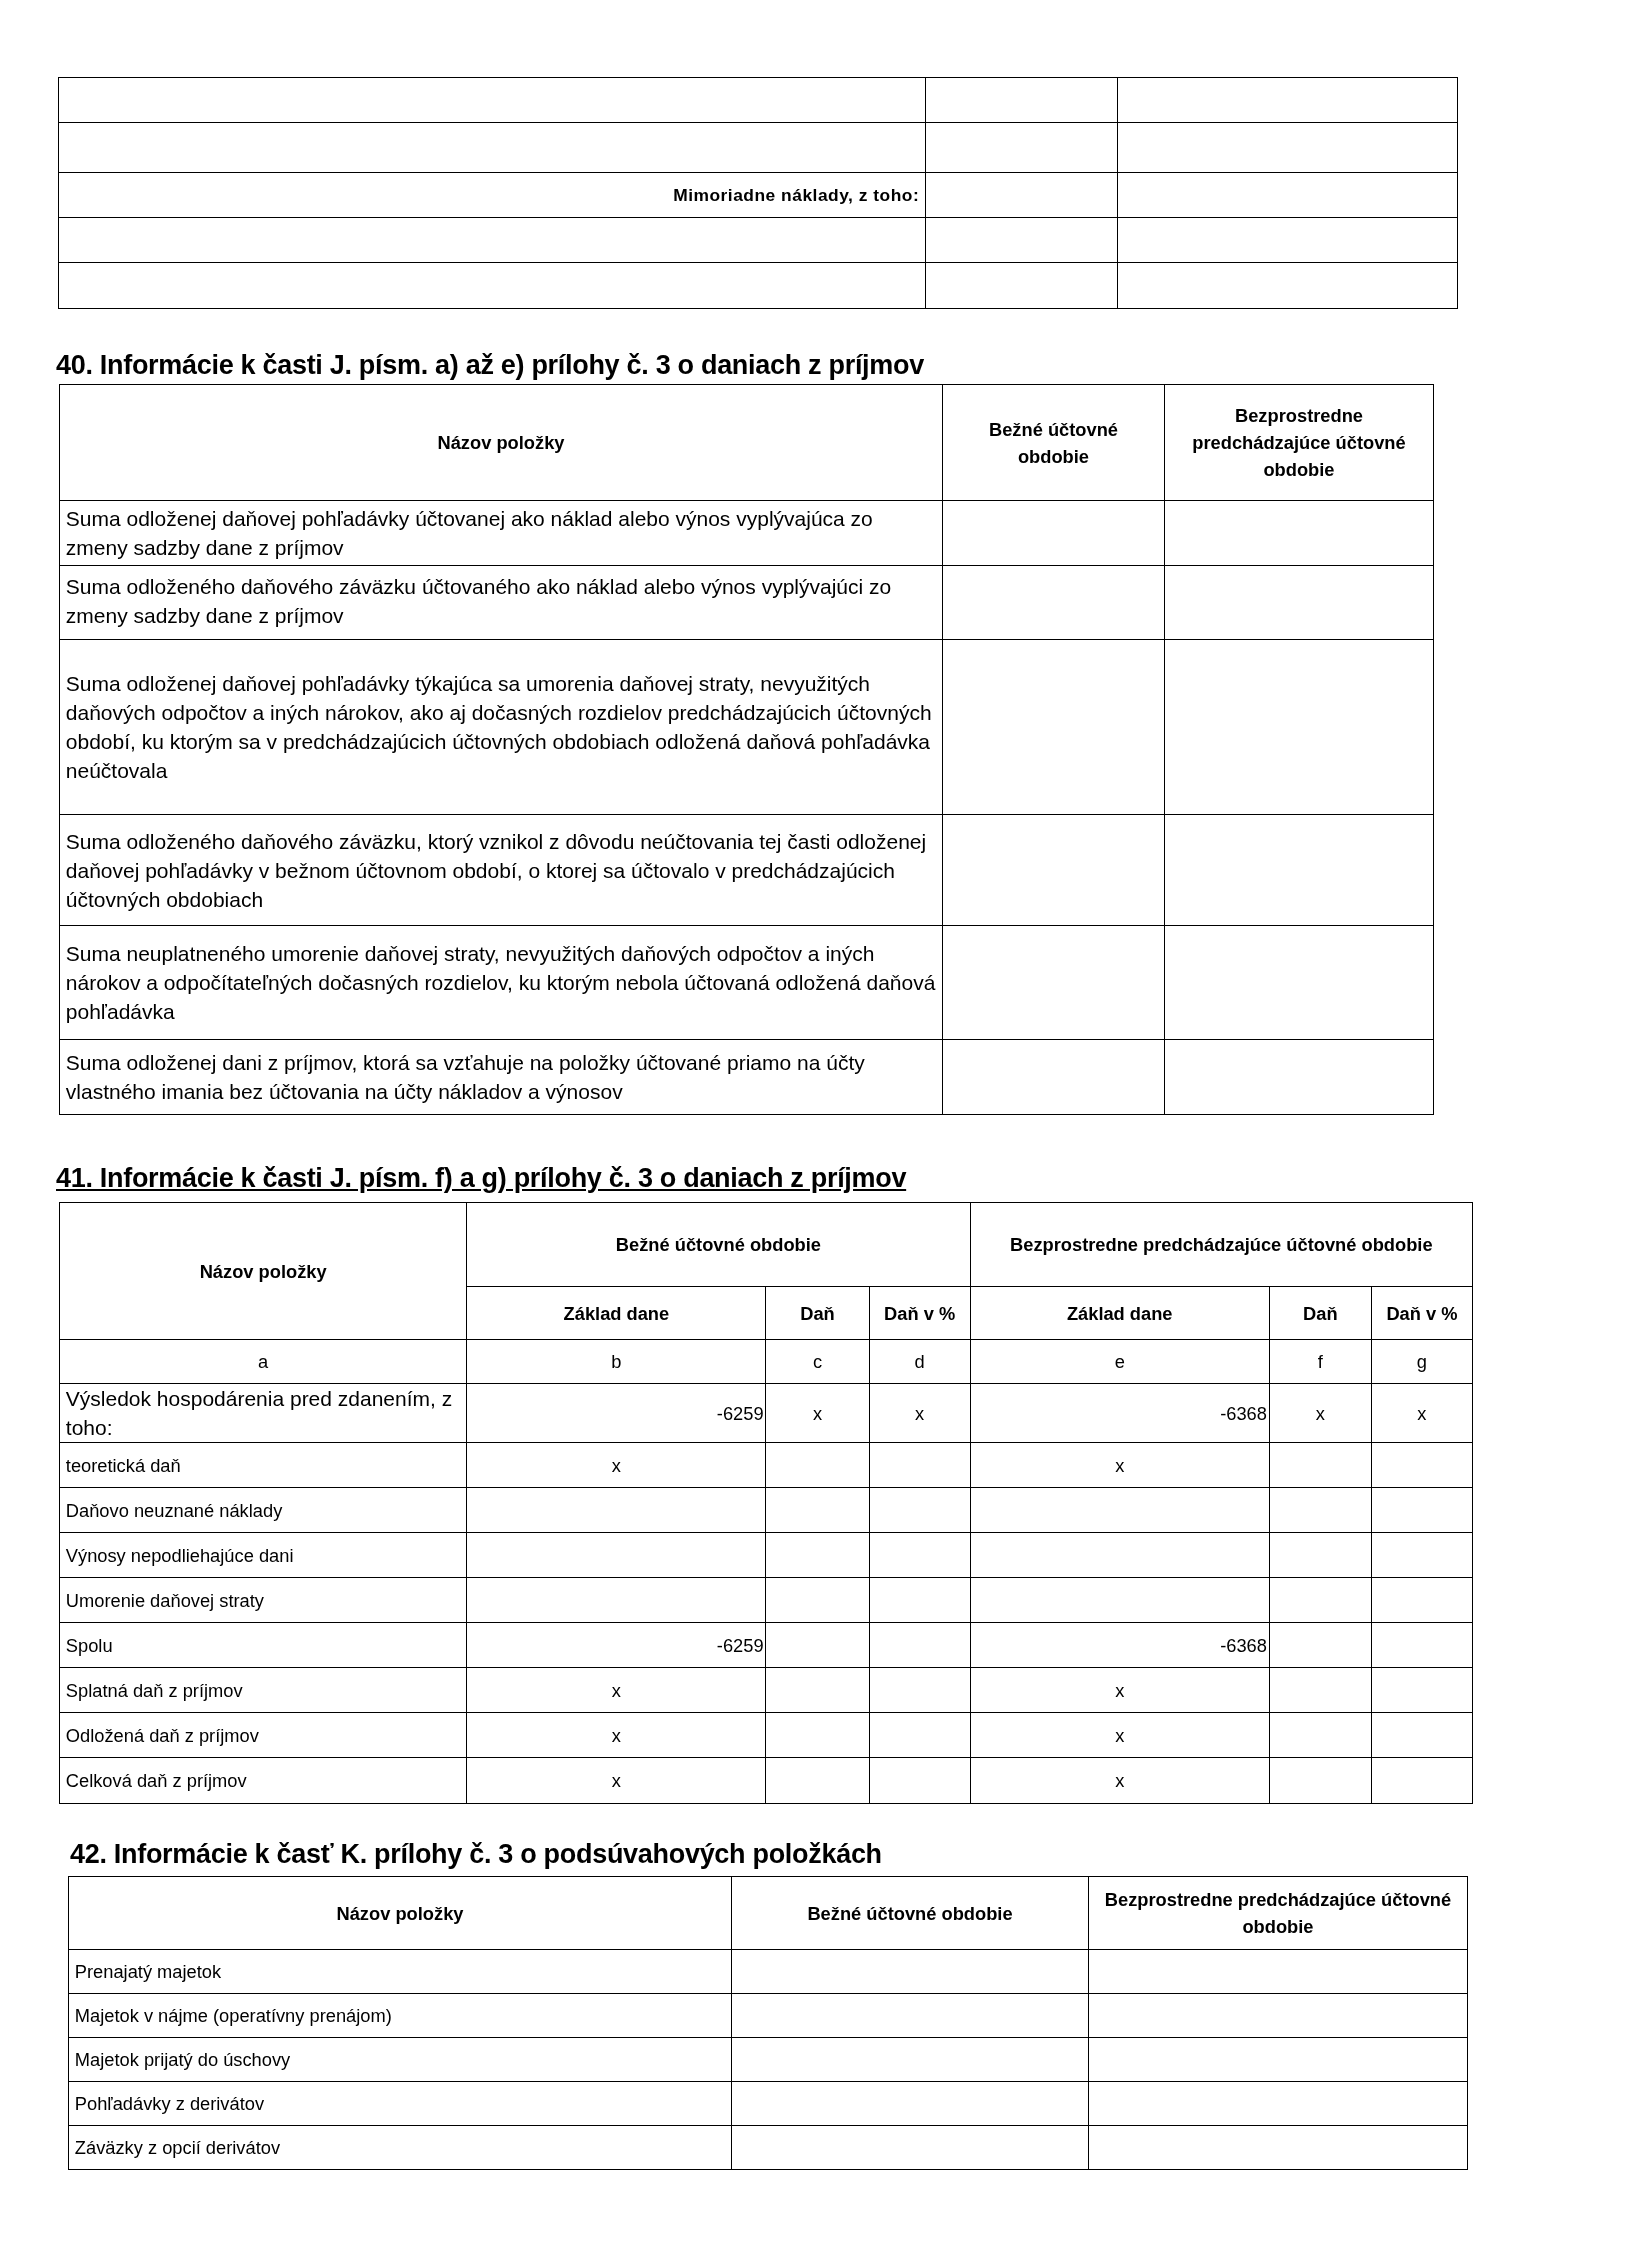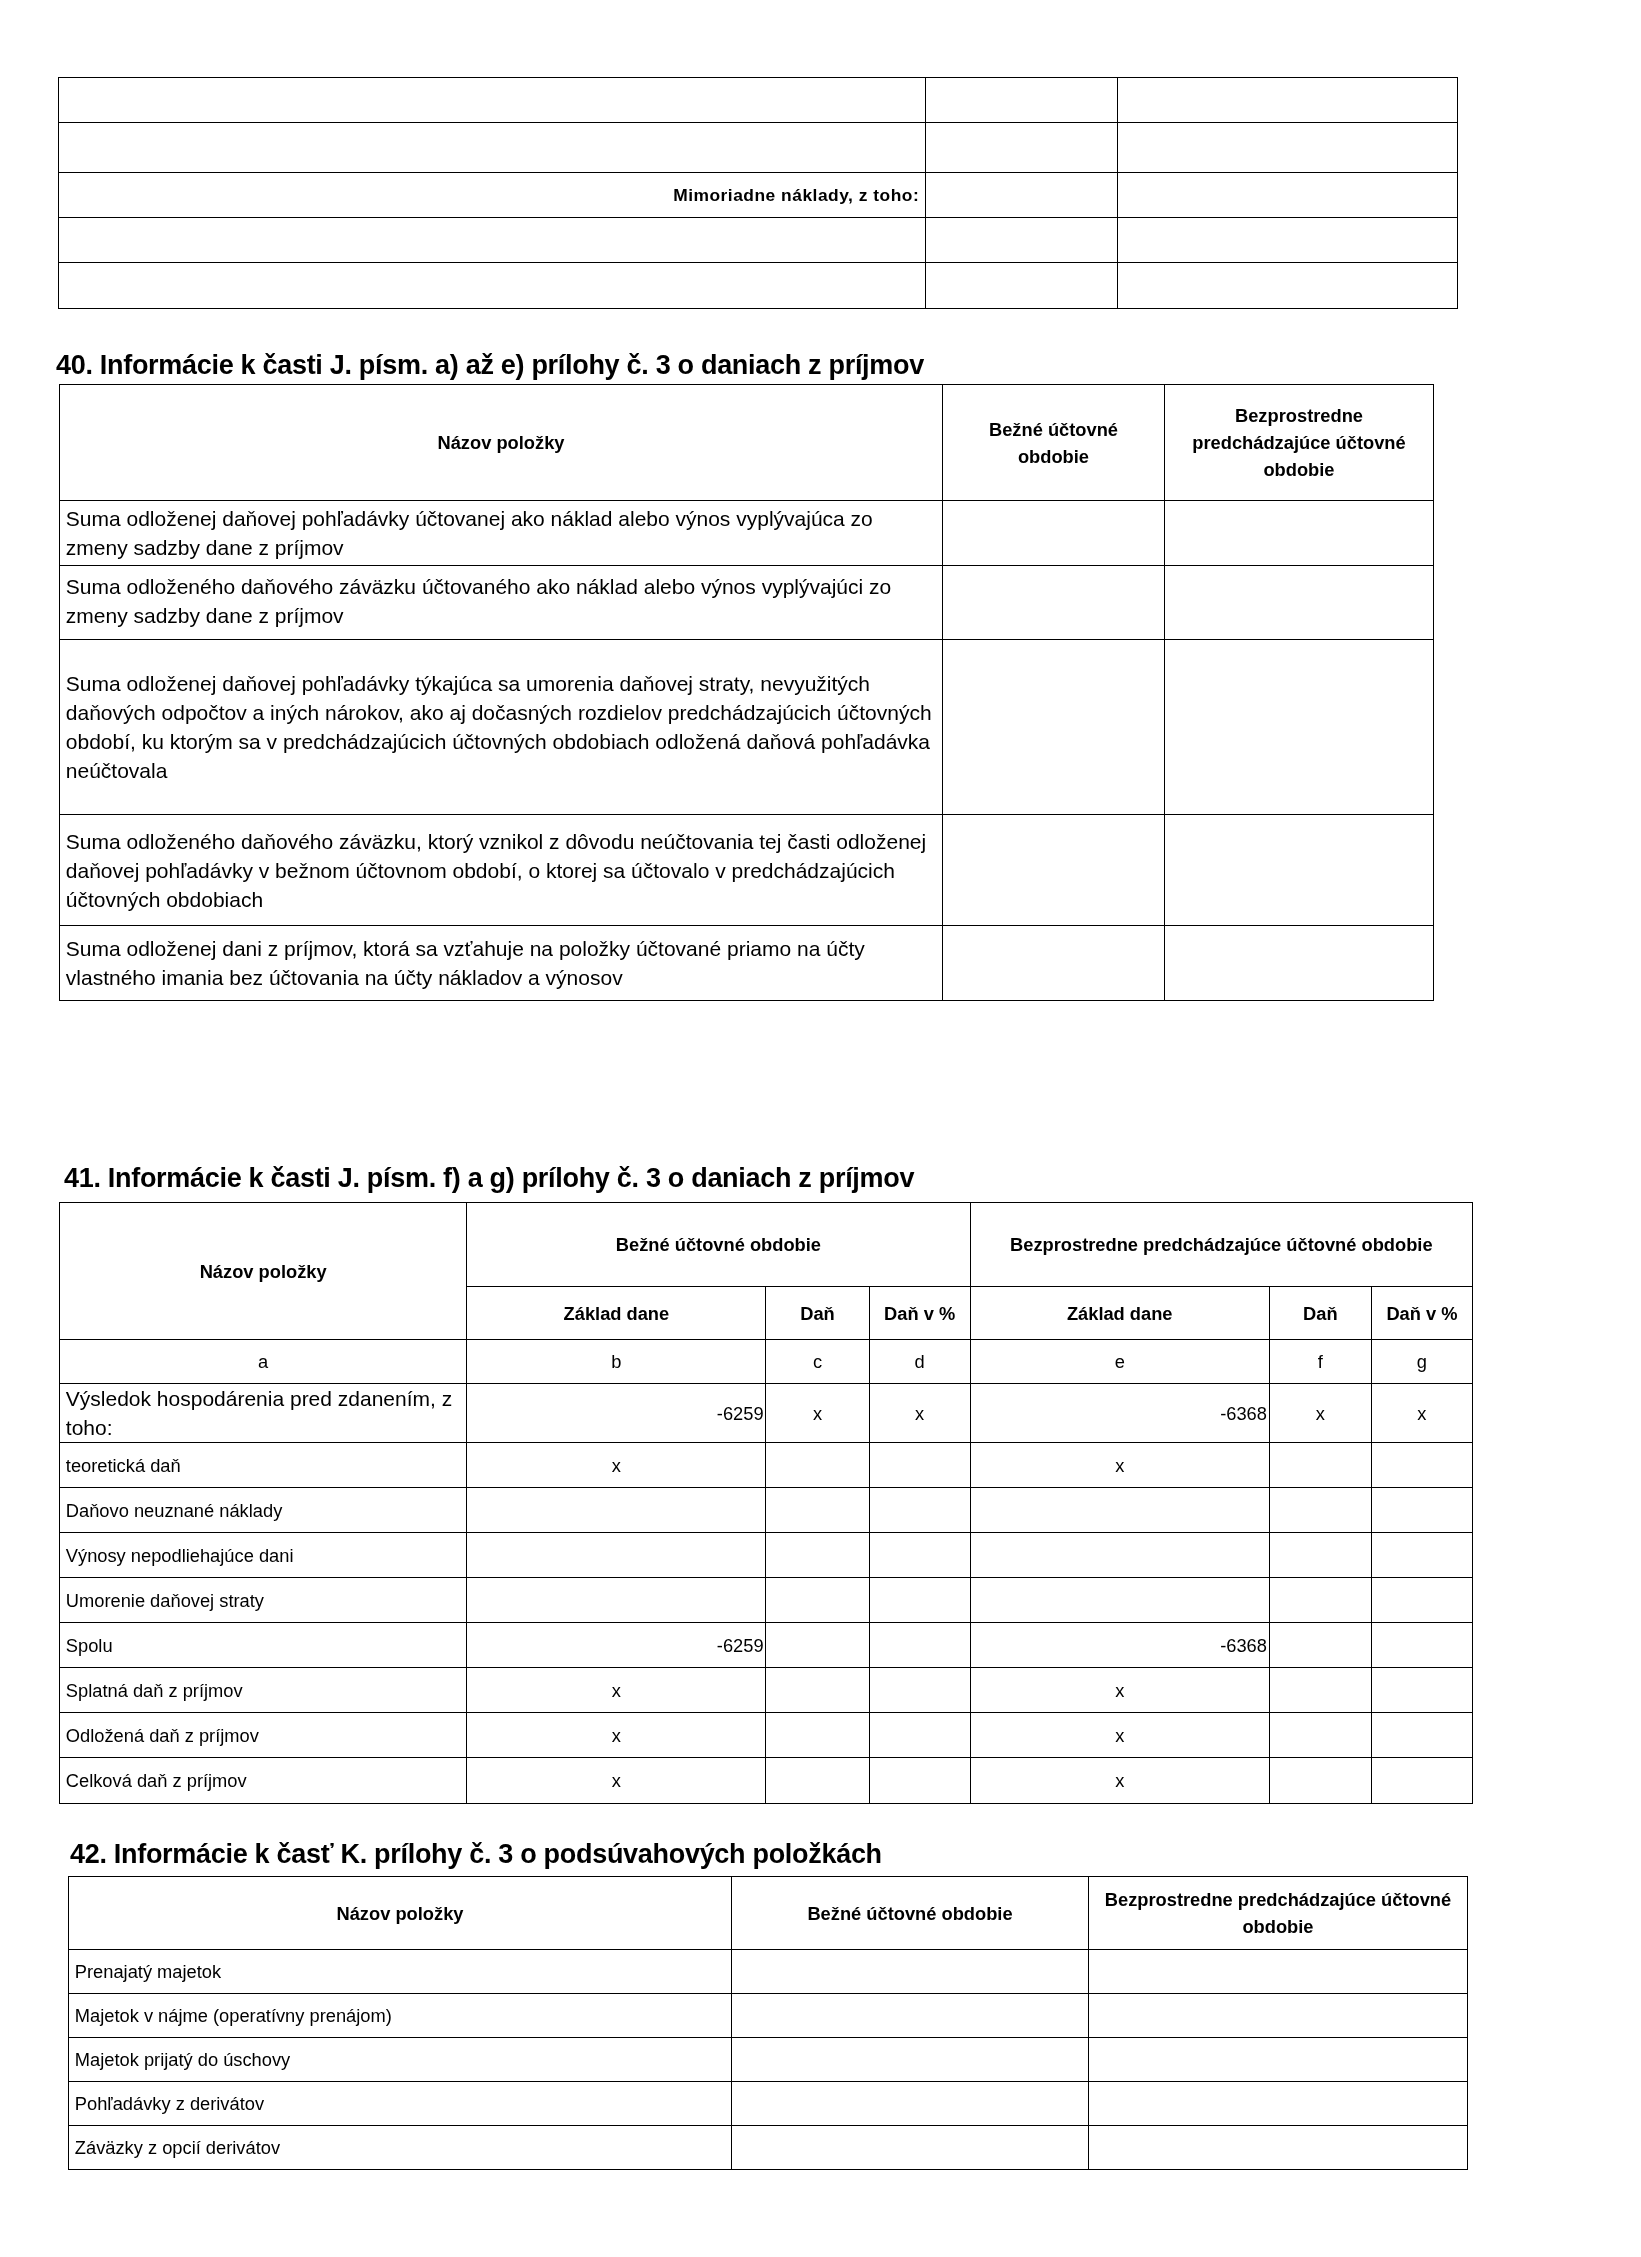--- a/index.html
+++ b/index.html
@@ -80,29 +80,34 @@
   <tr style="height:175px">
     <td class="desc">Suma odloženej daňovej pohľadávky týkajúca sa umorenia daňovej straty, nevyužitých daňových odpočtov a iných nárokov, ako aj dočasných rozdielov predchádzajúcich účtovných období, ku ktorým sa v predchádzajúcich účtovných obdobiach odložená daňová pohľadávka neúčtovala</td>
     <td></td>
     <td></td>
   </tr>
   <tr style="height:111px">
     <td class="desc">Suma odloženého daňového záväzku, ktorý vznikol z dôvodu neúčtovania tej časti odloženej daňovej pohľadávky v bežnom účtovnom období, o ktorej sa účtovalo v predchádzajúcich účtovných obdobiach</td>
     <td></td>
     <td></td>
   </tr>
+  <tr style="height:114px">
+    <td class="desc">Suma neuplatneného umorenie daňovej straty, nevyužitých daňových odpočtov a iných nárokov a odpočítateľných dočasných rozdielov, ku ktorým nebola účtovaná odložená daňová pohľadávka</td>
+    <td></td>
+    <td></td>
+  </tr>
   <tr style="height:75px">
     <td class="desc">Suma odloženej dani z príjmov, ktorá sa vzťahuje na položky účtované priamo na účty vlastného imania bez účtovania na účty nákladov a výnosov</td>
     <td></td>
     <td></td>
   </tr>
 </tbody>
   </table>
 
-<div class="section-title" style="left:64px; top:1163px;">41. Informácie k časti J. písm. f) a g) prílohy č. 3 o daniach z príjmov</div>
+<div class="section-title" style="left:56px; top:1163px;text-decoration:underline;">41. Informácie k časti J. písm. f) a g) prílohy č. 3 o daniach z príjmov</div>
 <table style="left:59px; top:1202px; width:1414px;">
   <colgroup>
     <col style="width:407px">
       <col style="width:299px">
       <col style="width:103px">
       <col style="width:101px">
     <col style="width:299px">
       <col style="width:102px">
       <col style="width:101px">
   </colgroup>

